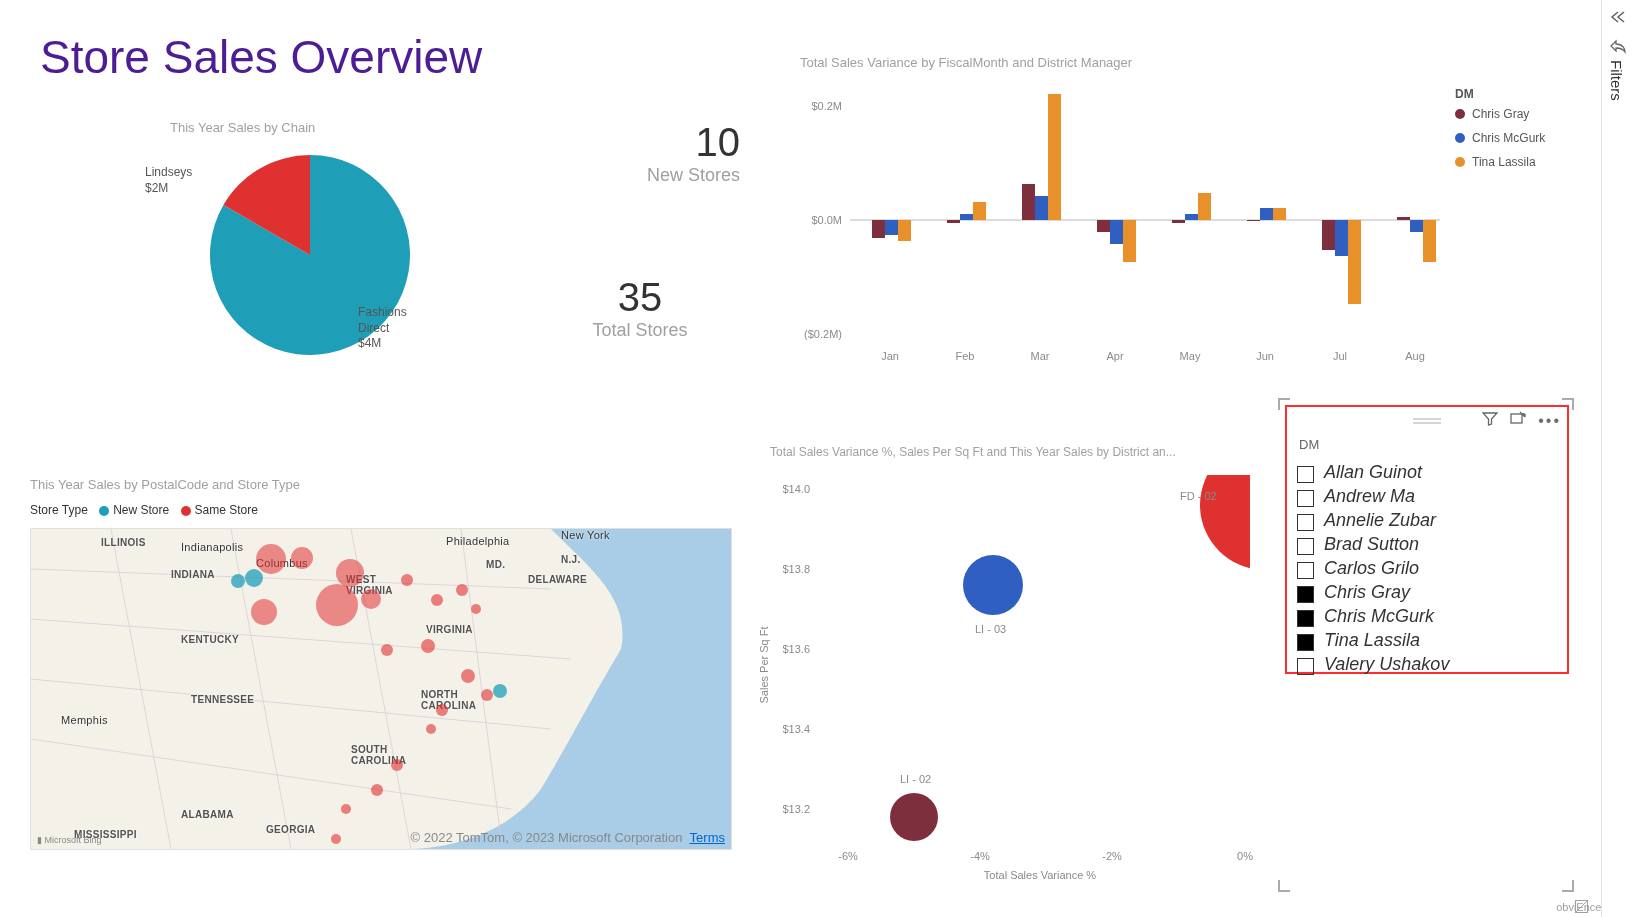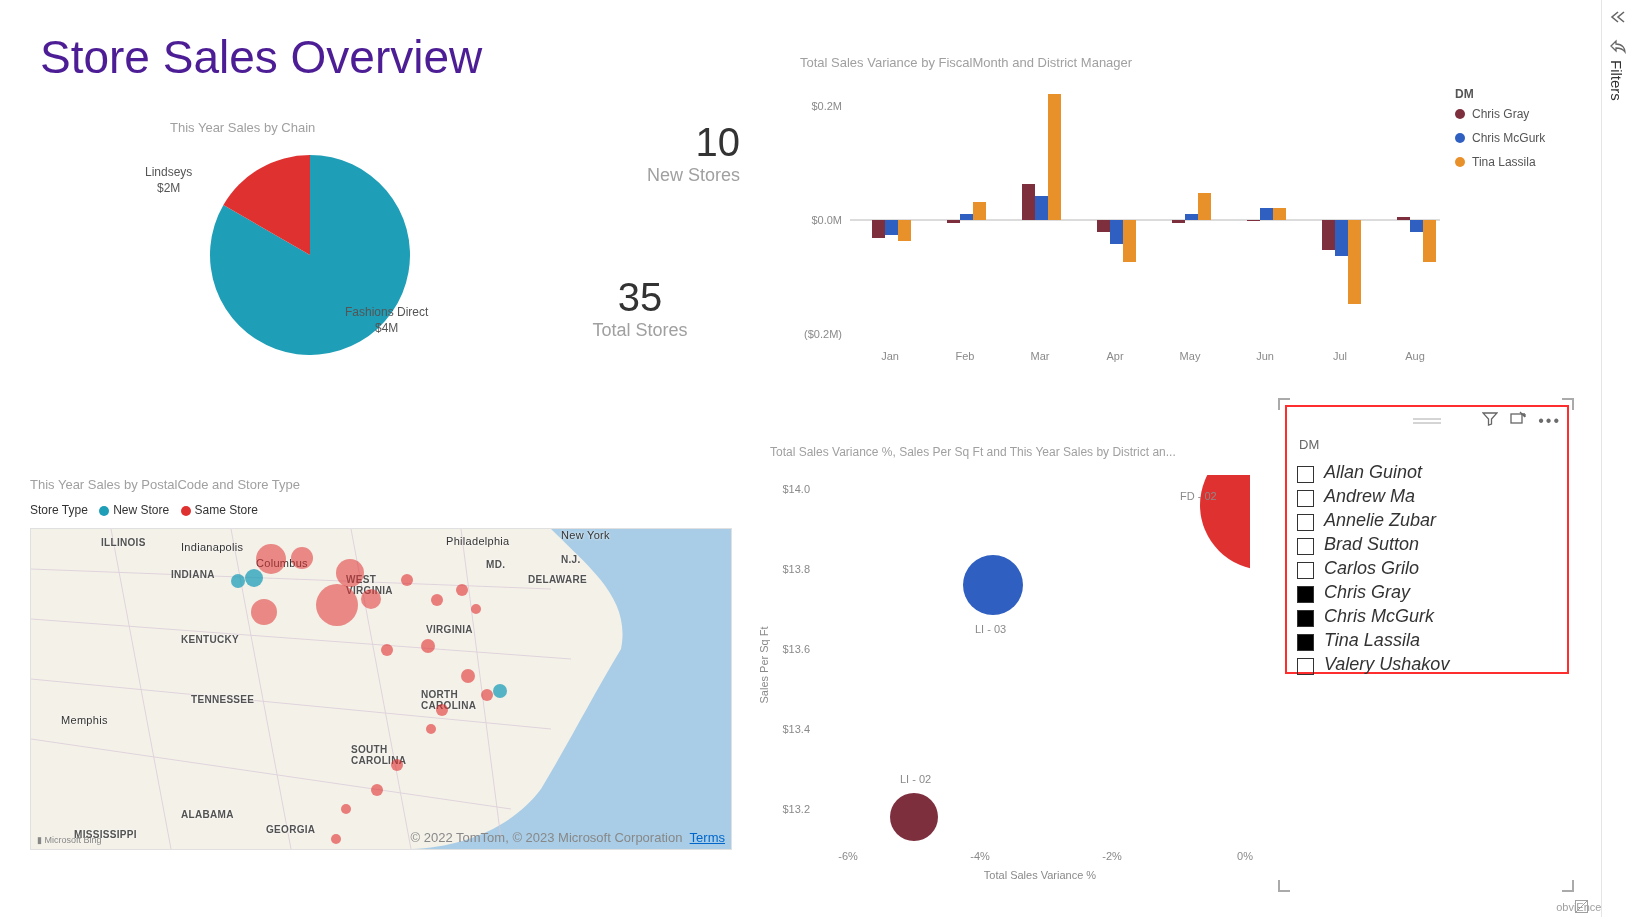--- a/index.html
+++ b/index.html
@@ -1,21 +1,21 @@
 <!DOCTYPE html>
 <html><head>
 <meta charset="utf-8">
 <style>
   html,body { margin:0; padding:0; background:#ffffff; font-family:"Segoe UI", Arial, sans-serif; color:#333; }
   .canvas { position:relative; width:1636px; height:917px; background:#ffffff; overflow:hidden; }
   .title { position:absolute; left:40px; top:30px; font-size:46px; font-weight:300; color:#4c1d95; }
   .chart-title { font-size:13px; color:#a0a0a0; }
   .pie-title { position:absolute; left:170px; top:120px; text-align:center; }
   .pie-wrap { position:absolute; left:180px; top:155px; width:260px; height:200px; }
-  .pie-label { position:absolute; font-size:12px; color:#555; line-height:1.3; text-align:center; }
+  .pie-label { position:absolute; font-size:12px; color:#555; line-height:1.3; text-align:left; }
   .kpi { position:absolute; font-size:40px; font-weight:300; color:#333; text-align:center; width:200px; }
   .kpi-sub { font-size:18px; color:#a0a0a0; font-weight:300; }
   .map-title { position:absolute; left:30px; top:477px; font-size:13px; color:#a0a0a0; }
   .map-legend { position:absolute; left:30px; top:503px; font-size:12px; color:#333; }
   .map-legend .dot { display:inline-block; width:10px; height:10px; border-radius:50%; margin:0 4px 0 8px; vertical-align:middle; }
   .map-box { position:absolute; left:30px; top:528px; width:700px; height:320px; background:#e9f0f5; overflow:hidden; border:1px solid #e0e0e0; }
   .map-label { position:absolute; font-size:10px; color:#525252; font-weight:600; letter-spacing:0.3px; text-shadow:0 0 3px #fff; }
   .map-city { font-size:11px; font-weight:400; color:#333; }
   .map-bubble { position:absolute; border-radius:50%; }
   .map-foot-l { position:absolute; left:6px; bottom:4px; font-size:9px; color:#888; }
@@ -53,21 +53,21 @@
 <div class="pie-wrap">
   <svg width="200" height="200" viewBox="0 0 100 100" style="position:absolute;left:30px;top:0;">
 
     <path d="M50,50 L50,0 A50,50 0 1,1 6.7,25 Z" fill="#1f9eb7"></path>
 
     <path d="M50,50 L6.7,25 A50,50 0 0,1 50,0 Z" fill="#e03131"></path>
   </svg>
   <div class="pie-label" style="left:-35px; top:10px;">
     <span>Lindseys</span><br><span>$2M</span>
   </div>
-  <div class="pie-label" style="left:165px; top:150px;">
+  <div class="pie-label" style="left:178px; top:150px;">
     <span>Fashions Direct</span><br><span>$4M</span>
   </div>
 </div>
 
 <div class="kpi" style="left:540px; top:120px;text-align:right;">
   <div>10</div>
   <div class="kpi-sub">New Stores</div>
 </div>
 <div class="kpi" style="left:540px; top:275px;">
   <div>35</div>

